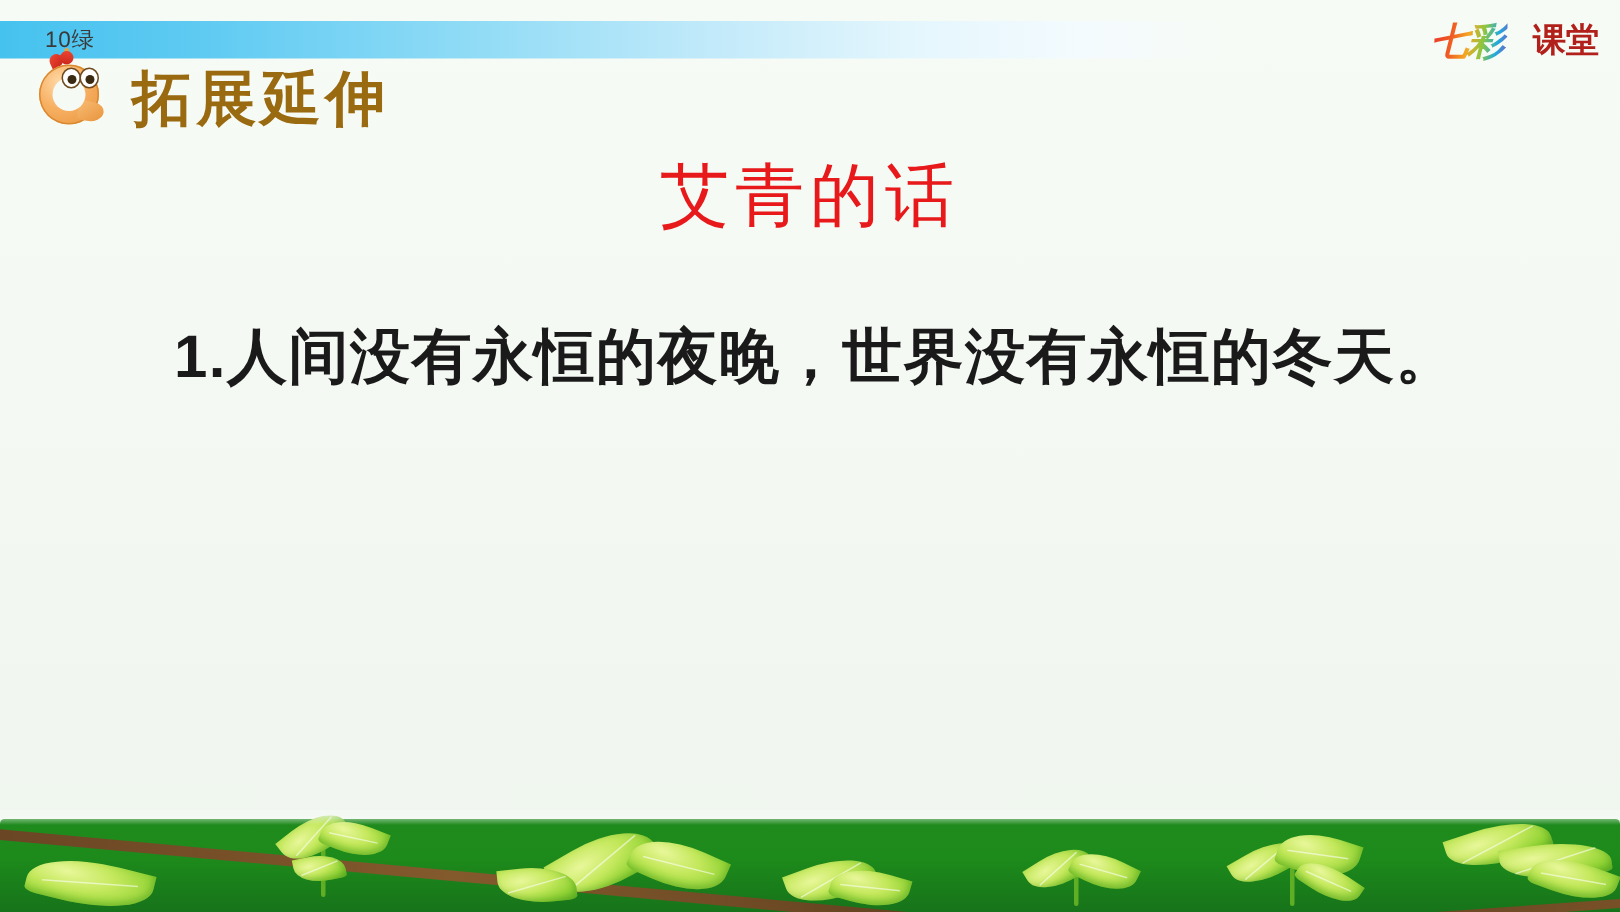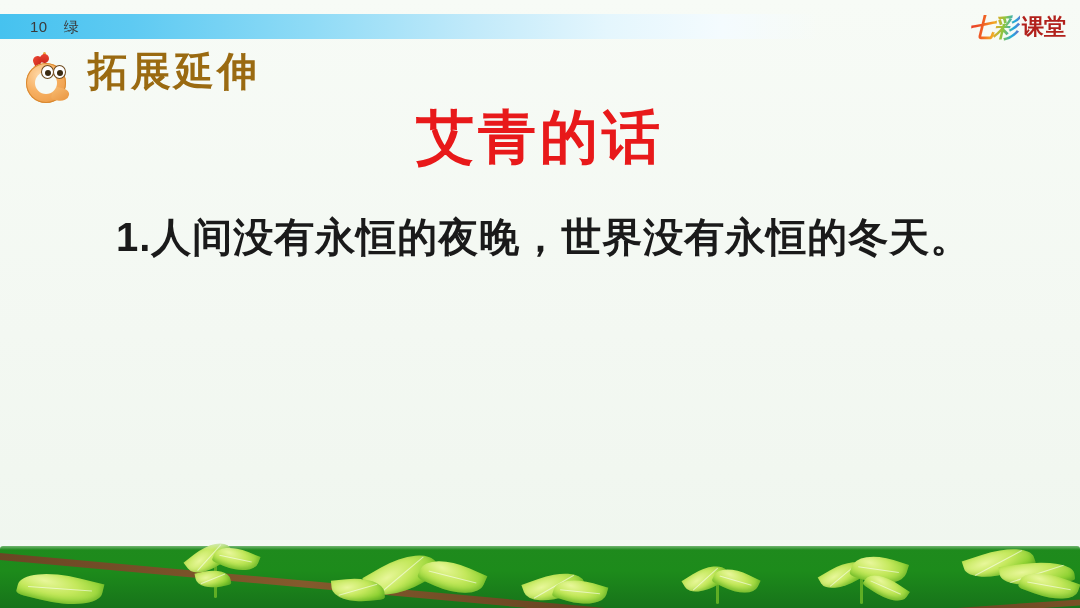--- a/index.html
+++ b/index.html
@@ -43,37 +43,36 @@
   }
 
   .header-label {
     position: absolute;
     left: 30px;
     top: 14px;
     height: 25px;
     line-height: 25px;
     display: flex;
     align-items: center;
-    gap: 16px;
     font-family: "Liberation Sans", "DejaVu Sans", sans-serif;
     font-size: 15px;
     color: #3a3a3a;
     letter-spacing: 0.5px;
   }
   .header-num { font-weight: 400; }
   .header-title-cn { font-weight: 400; }
 
   
   .brand {
     position: absolute;
     right: 14px;
     top: 10px;
     display: flex;
     align-items: center;
-    gap: 2px;
+    gap: 17px;
     height: 34px;
   }
   .brand-qicai {
     font-family: "Liberation Serif", "DejaVu Serif", serif;
     font-size: 25px;
     font-weight: bold;
     font-style: italic;
     letter-spacing: -1px;
     background: linear-gradient(100deg, #e8322a 0%, #ef5b24 28%, #f5a623 48%, #8dc63f 66%, #1fa9e0 84%, #8e4dbb 100%);
     -webkit-background-clip: text;
@@ -88,23 +87,23 @@
     font-size: 22px;
     font-weight: bold;
     color: #b1201b;
     letter-spacing: 0px;
   }
 
   
   .section-heading {
     position: absolute;
     left: 22px;
-    top: 52px;
+    top: 32px;
     display: flex;
-    align-items: flex-start;
+    align-items: flex-end;
     gap: 14px;
   }
 
   .mascot {
     position: relative;
     width: 52px;
     height: 54px;
     flex: none;
   }
   
@@ -194,22 +193,22 @@
   }
 
   
   .main-title {
     position: absolute;
     top: 106px;
     left: 0;
     width: 1080px;
     text-align: center;
     font-family: "Liberation Serif", "DejaVu Serif", serif;
-    font-size: 58px;
-    font-weight: bold;
+    font-size: 46px;
+    font-weight: normal;
     color: #e8191a;
     letter-spacing: 4px;
     line-height: 1.1;
   }
 
   
   .quote-block {
     position: absolute;
     left: 36px;
     top: 208px;

